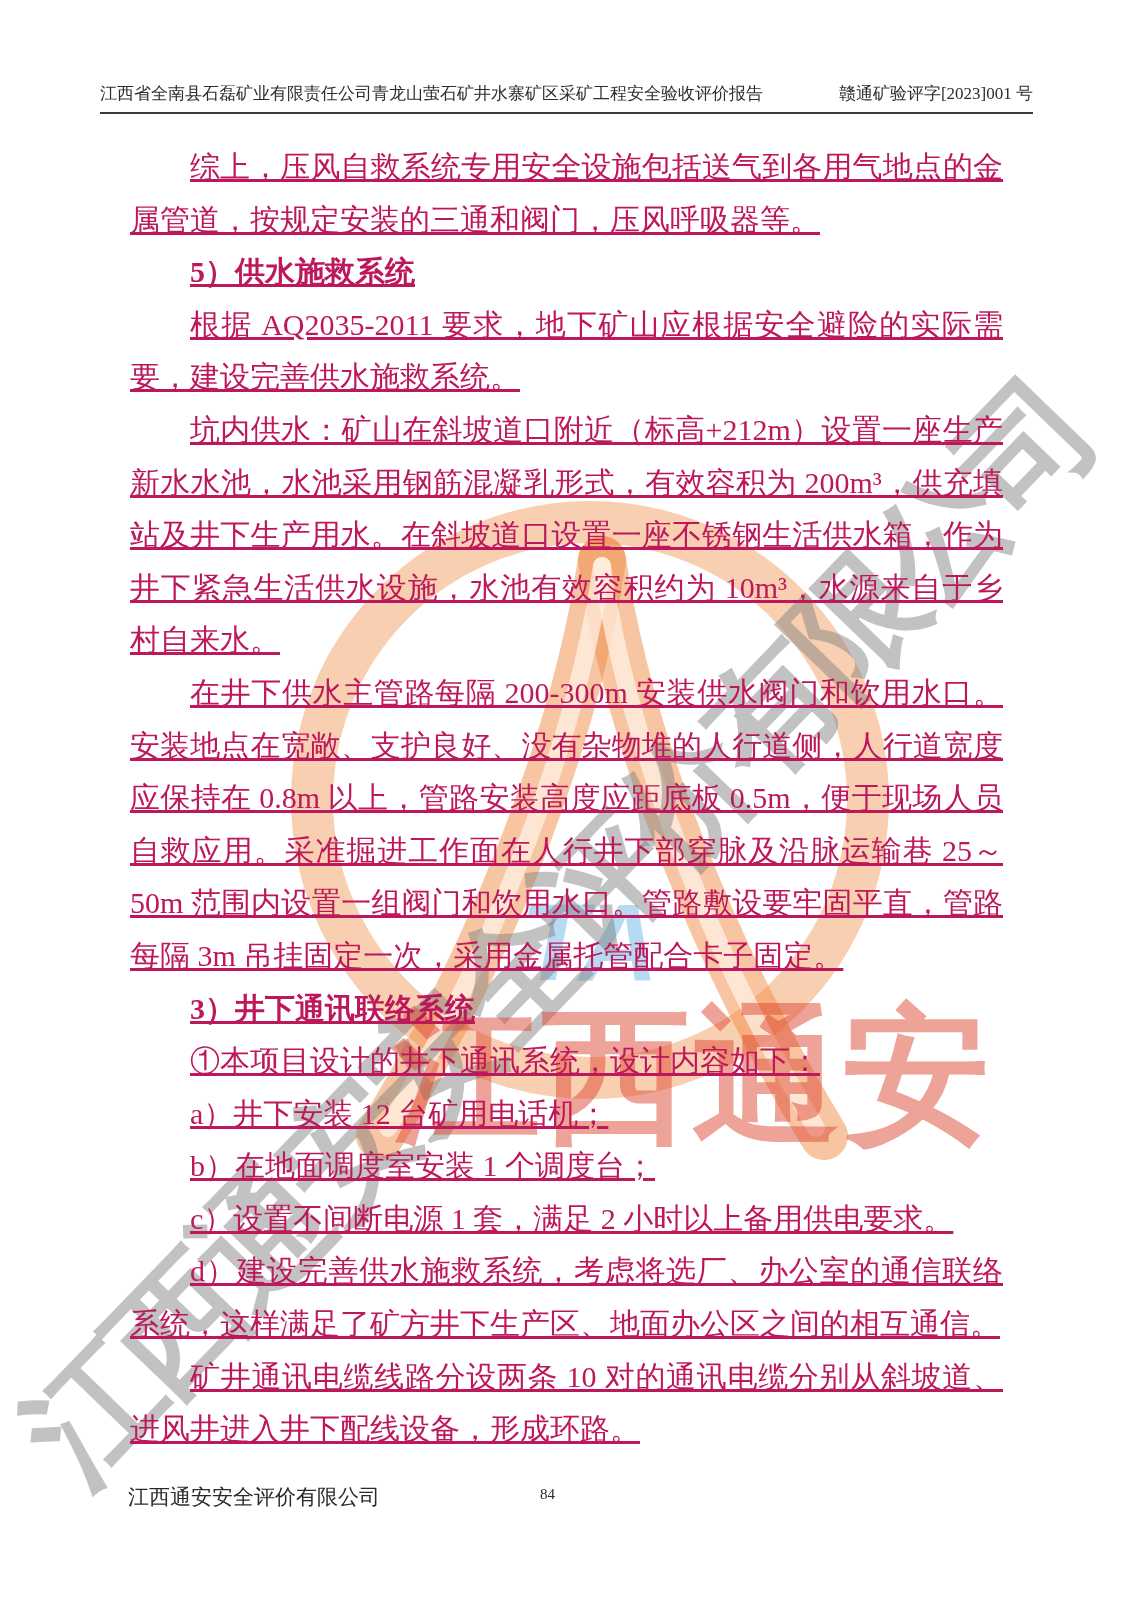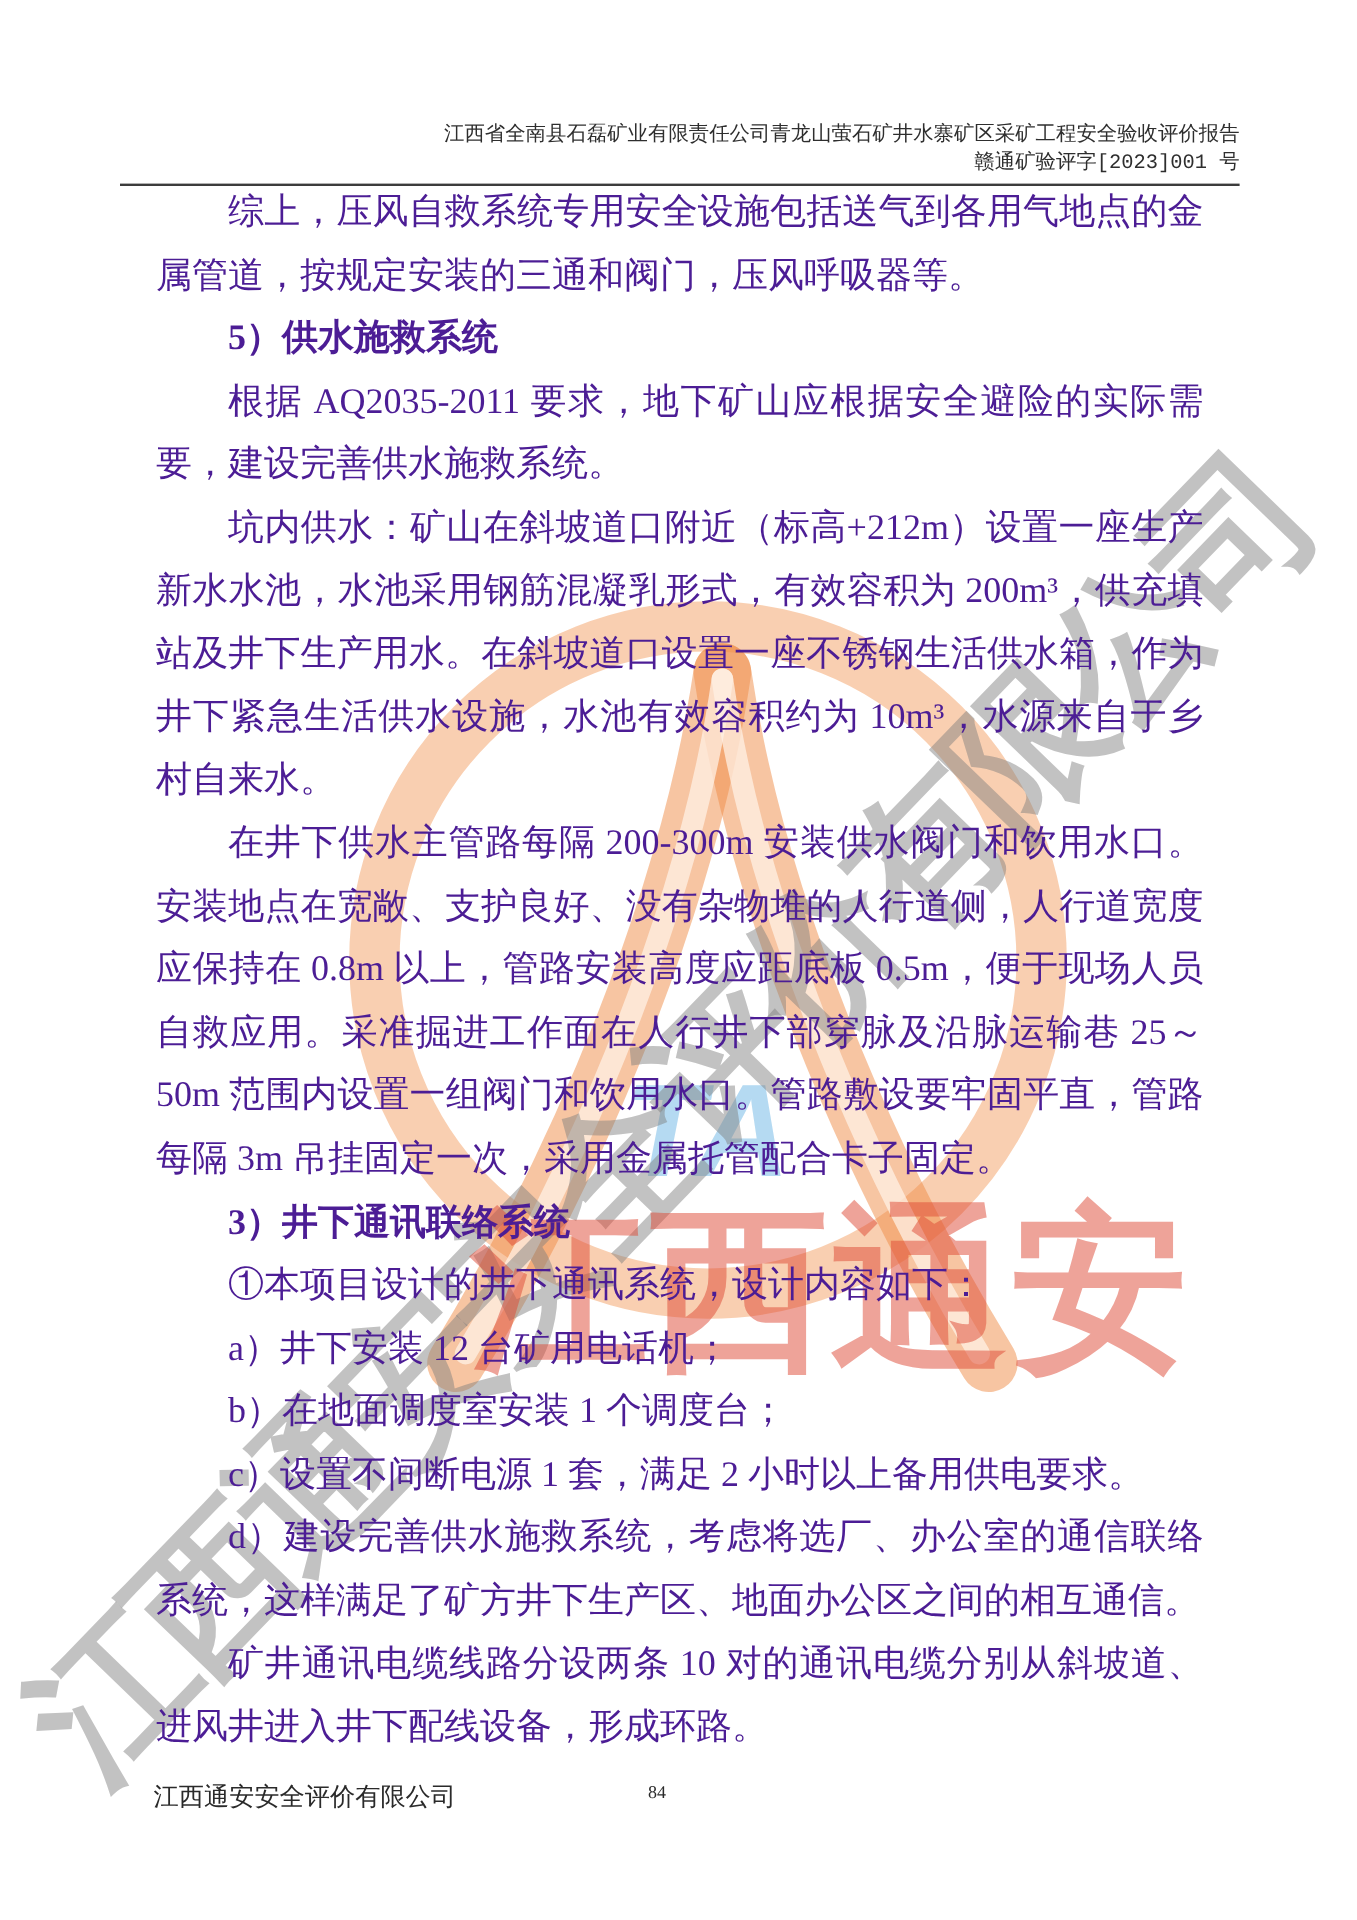--- a/index.html
+++ b/index.html
@@ -6,30 +6,29 @@
   body {
     width: 1131px; height: 1600px;
     background: #ffffff;
     position: relative;
     overflow: hidden;
     font-family: "Liberation Serif", "DejaVu Serif", serif;
   }
   
   .header {
     position: absolute;
-    left: 100px; top: 100px; width: 933px;
+    left: 100px; top: 82px; width: 933px;
     display: flex; justify-content: space-between; align-items: flex-end;
     font-size: 17px; color: #2e2e2e;
     padding-bottom: 7px;
     border-bottom: 2px solid #3c3c3c;
     z-index: 3;
     white-space: nowrap;
-    flex-direction: column;
   }
-  .header .doc-number { margin-left: 28px; font-family: Liberation Mono, monospace; }
+  .header .doc-number { margin-left: 28px; }
   
   .wm { position: absolute; z-index: 1; pointer-events: none; }
   .wm-logo { left: 272px; top: 488px; width: 640px; height: 690px; }
   .wm-diag {
     left: -193px; top: 857px; width: 1500px; height: 150px;
     line-height: 150px; text-align: center;
     font-family: "Liberation Sans", "DejaVu Sans", sans-serif;
     font-weight: bold; font-size: 130px; letter-spacing: -8px;
     color: rgba(128,128,128,0.48);
     transform: rotate(-46deg);
@@ -38,25 +37,26 @@
   .wm-red {
     left: 392px; top: 1002px; width: 620px; height: 150px;
     line-height: 150px;
     font-size: 148px; font-weight: bold; letter-spacing: 2px;
     color: rgba(222,72,52,0.5);
     white-space: nowrap;
   }
   
   .content {
     position: absolute; z-index: 2;
-    left: 130px; top: 151px; width: 873px;
+    left: 130px; top: 141px; width: 873px;
     font-size: 30px; line-height: 52.6px;
-    color: #4c1d95;
+    color: #be185d;
     text-align: justify;
     text-justify: inter-ideograph;
+    text-decoration: underline;
   }
   .content .p, .content .h {
     margin: 0; text-indent: 60px;
   }
   .content .h { font-weight: bold; }
   
   .footer-company {
     position: absolute; z-index: 3;
     left: 128px; top: 1483px;
     font-size: 21px; color: #2a2a2a;

